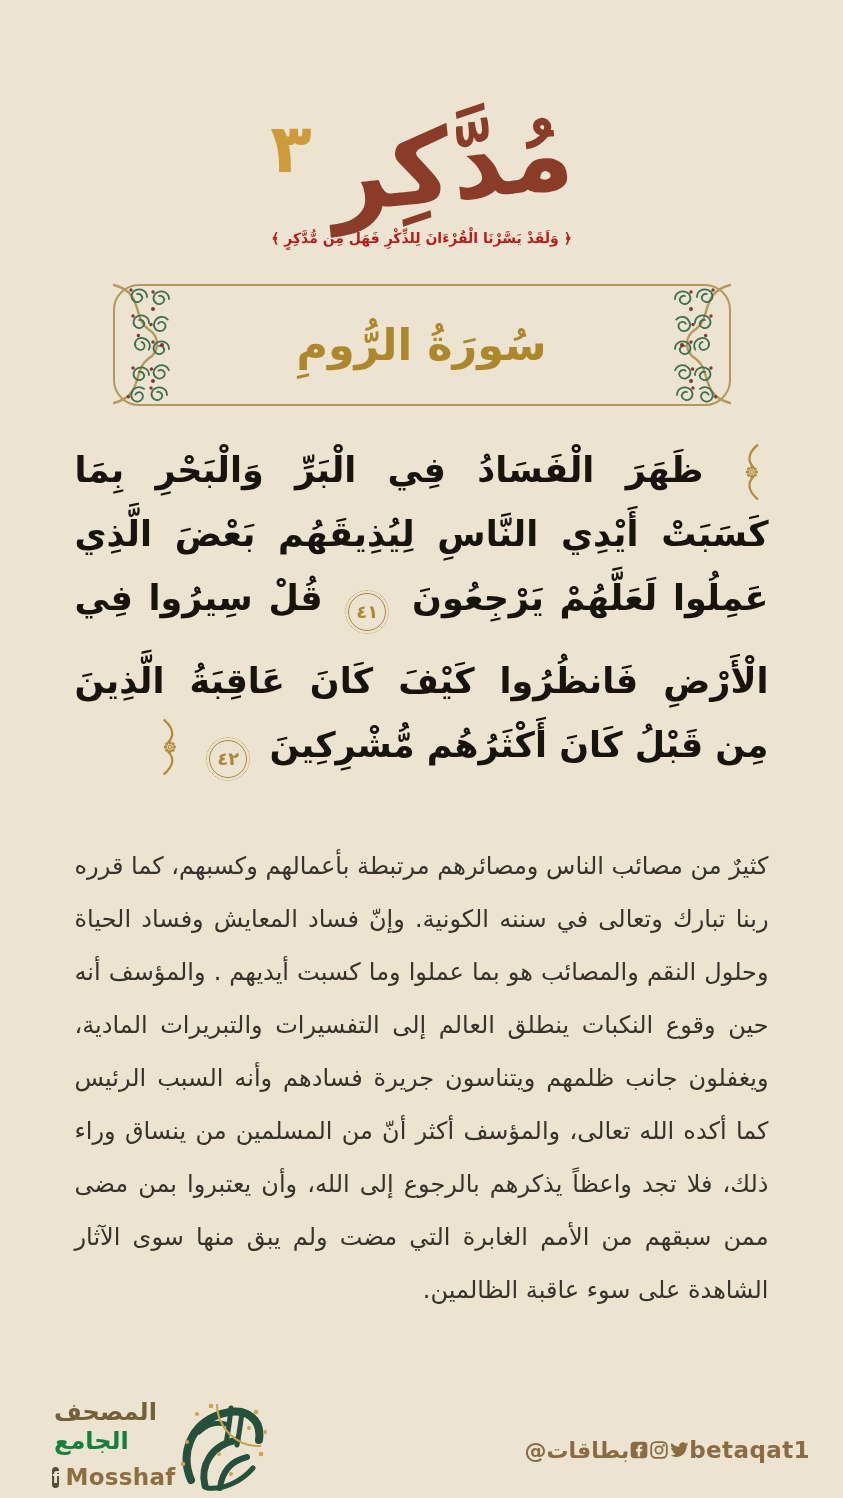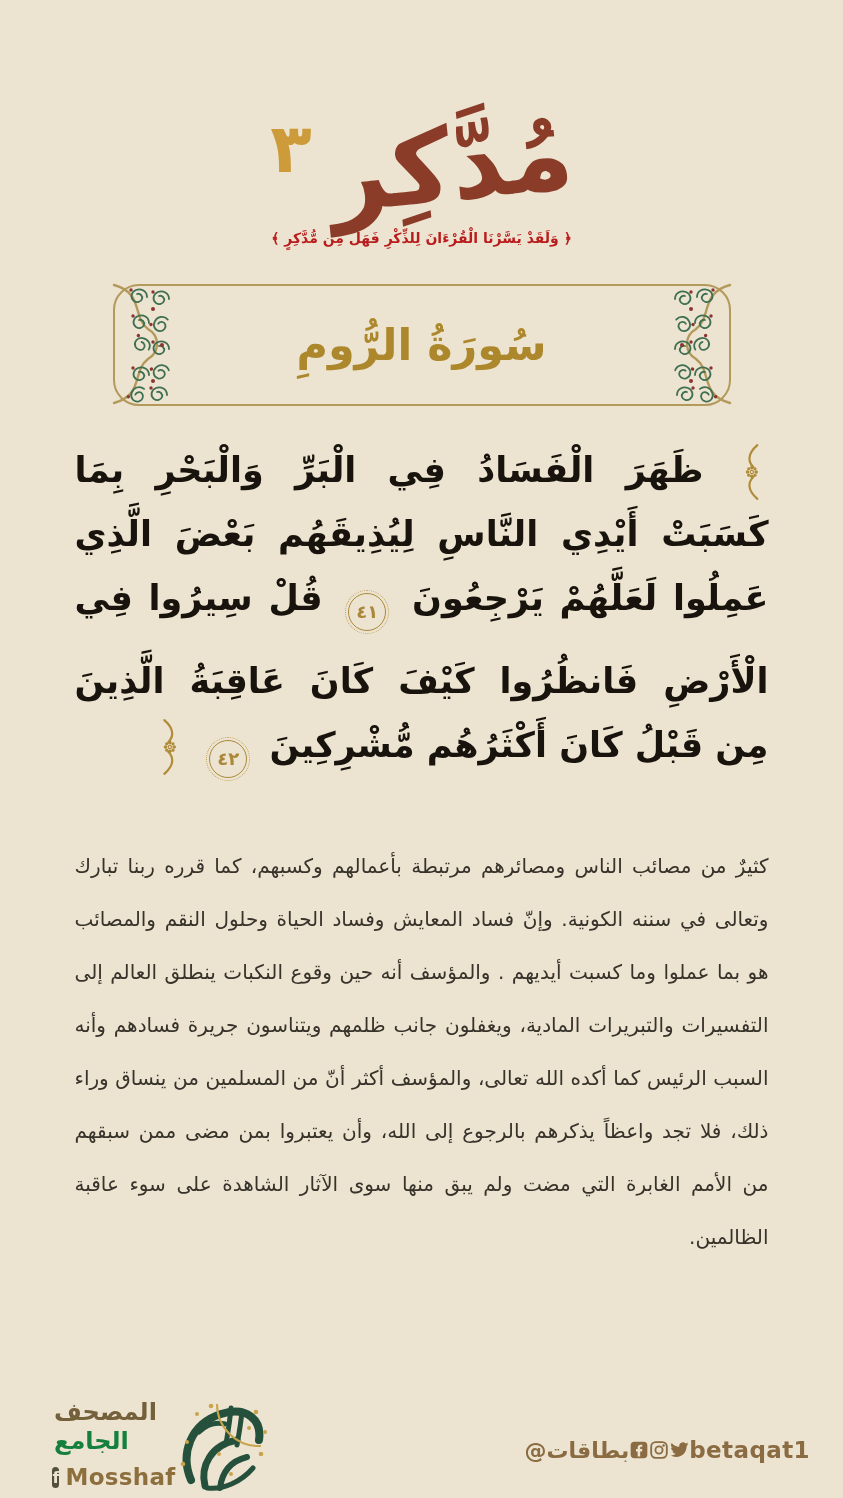--- a/index.html
+++ b/index.html
@@ -33,21 +33,21 @@
     border-radius:50%;outline:1px dotted #C2A35C;outline-offset:2.5px;
     color:#AB8739;font-size:18px;font-weight:bold;
     align-items:center;justify-content:center;margin:18px 10px;vertical-align:-8px;
   }
   .orn-bracket{display:inline-block;vertical-align:middle;margin:0 5px;}
   .orn-bracket svg{height:60px;width:auto;display:block;}
   .orn-bracket.close svg{transform:scaleX(-1);}
   
   .commentary{
     width:694px;margin:44px auto 0;direction:rtl;text-align:justify;
-    font-size:20px;line-height:53px;color:#37322A;
+    font-size:24px;line-height:53px;color:#37322A;
   }
   
   .pub{position:absolute;left:54px;top:1398px;width:120px;text-align:left;}
   .kufic{font-weight:bold;font-size:24px;line-height:29px;direction:rtl;}
   .kufic .l1{color:#74603B;}
   .kufic .l2{color:#15803d;}
   .fb-row{margin-top:8px;display:flex;align-items:center;justify-content:center;gap:6px;}
   .fb-box{width:21px;height:21px;border-radius:4px;background:#53503A;color:#ECE4D1;
     display:flex;align-items:flex-end;justify-content:center;font-size:16px;font-weight:bold;line-height:20px;}
   .fb-label{font-size:23px;font-weight:bold;color:#8D6F3E;letter-spacing:.3px;}

